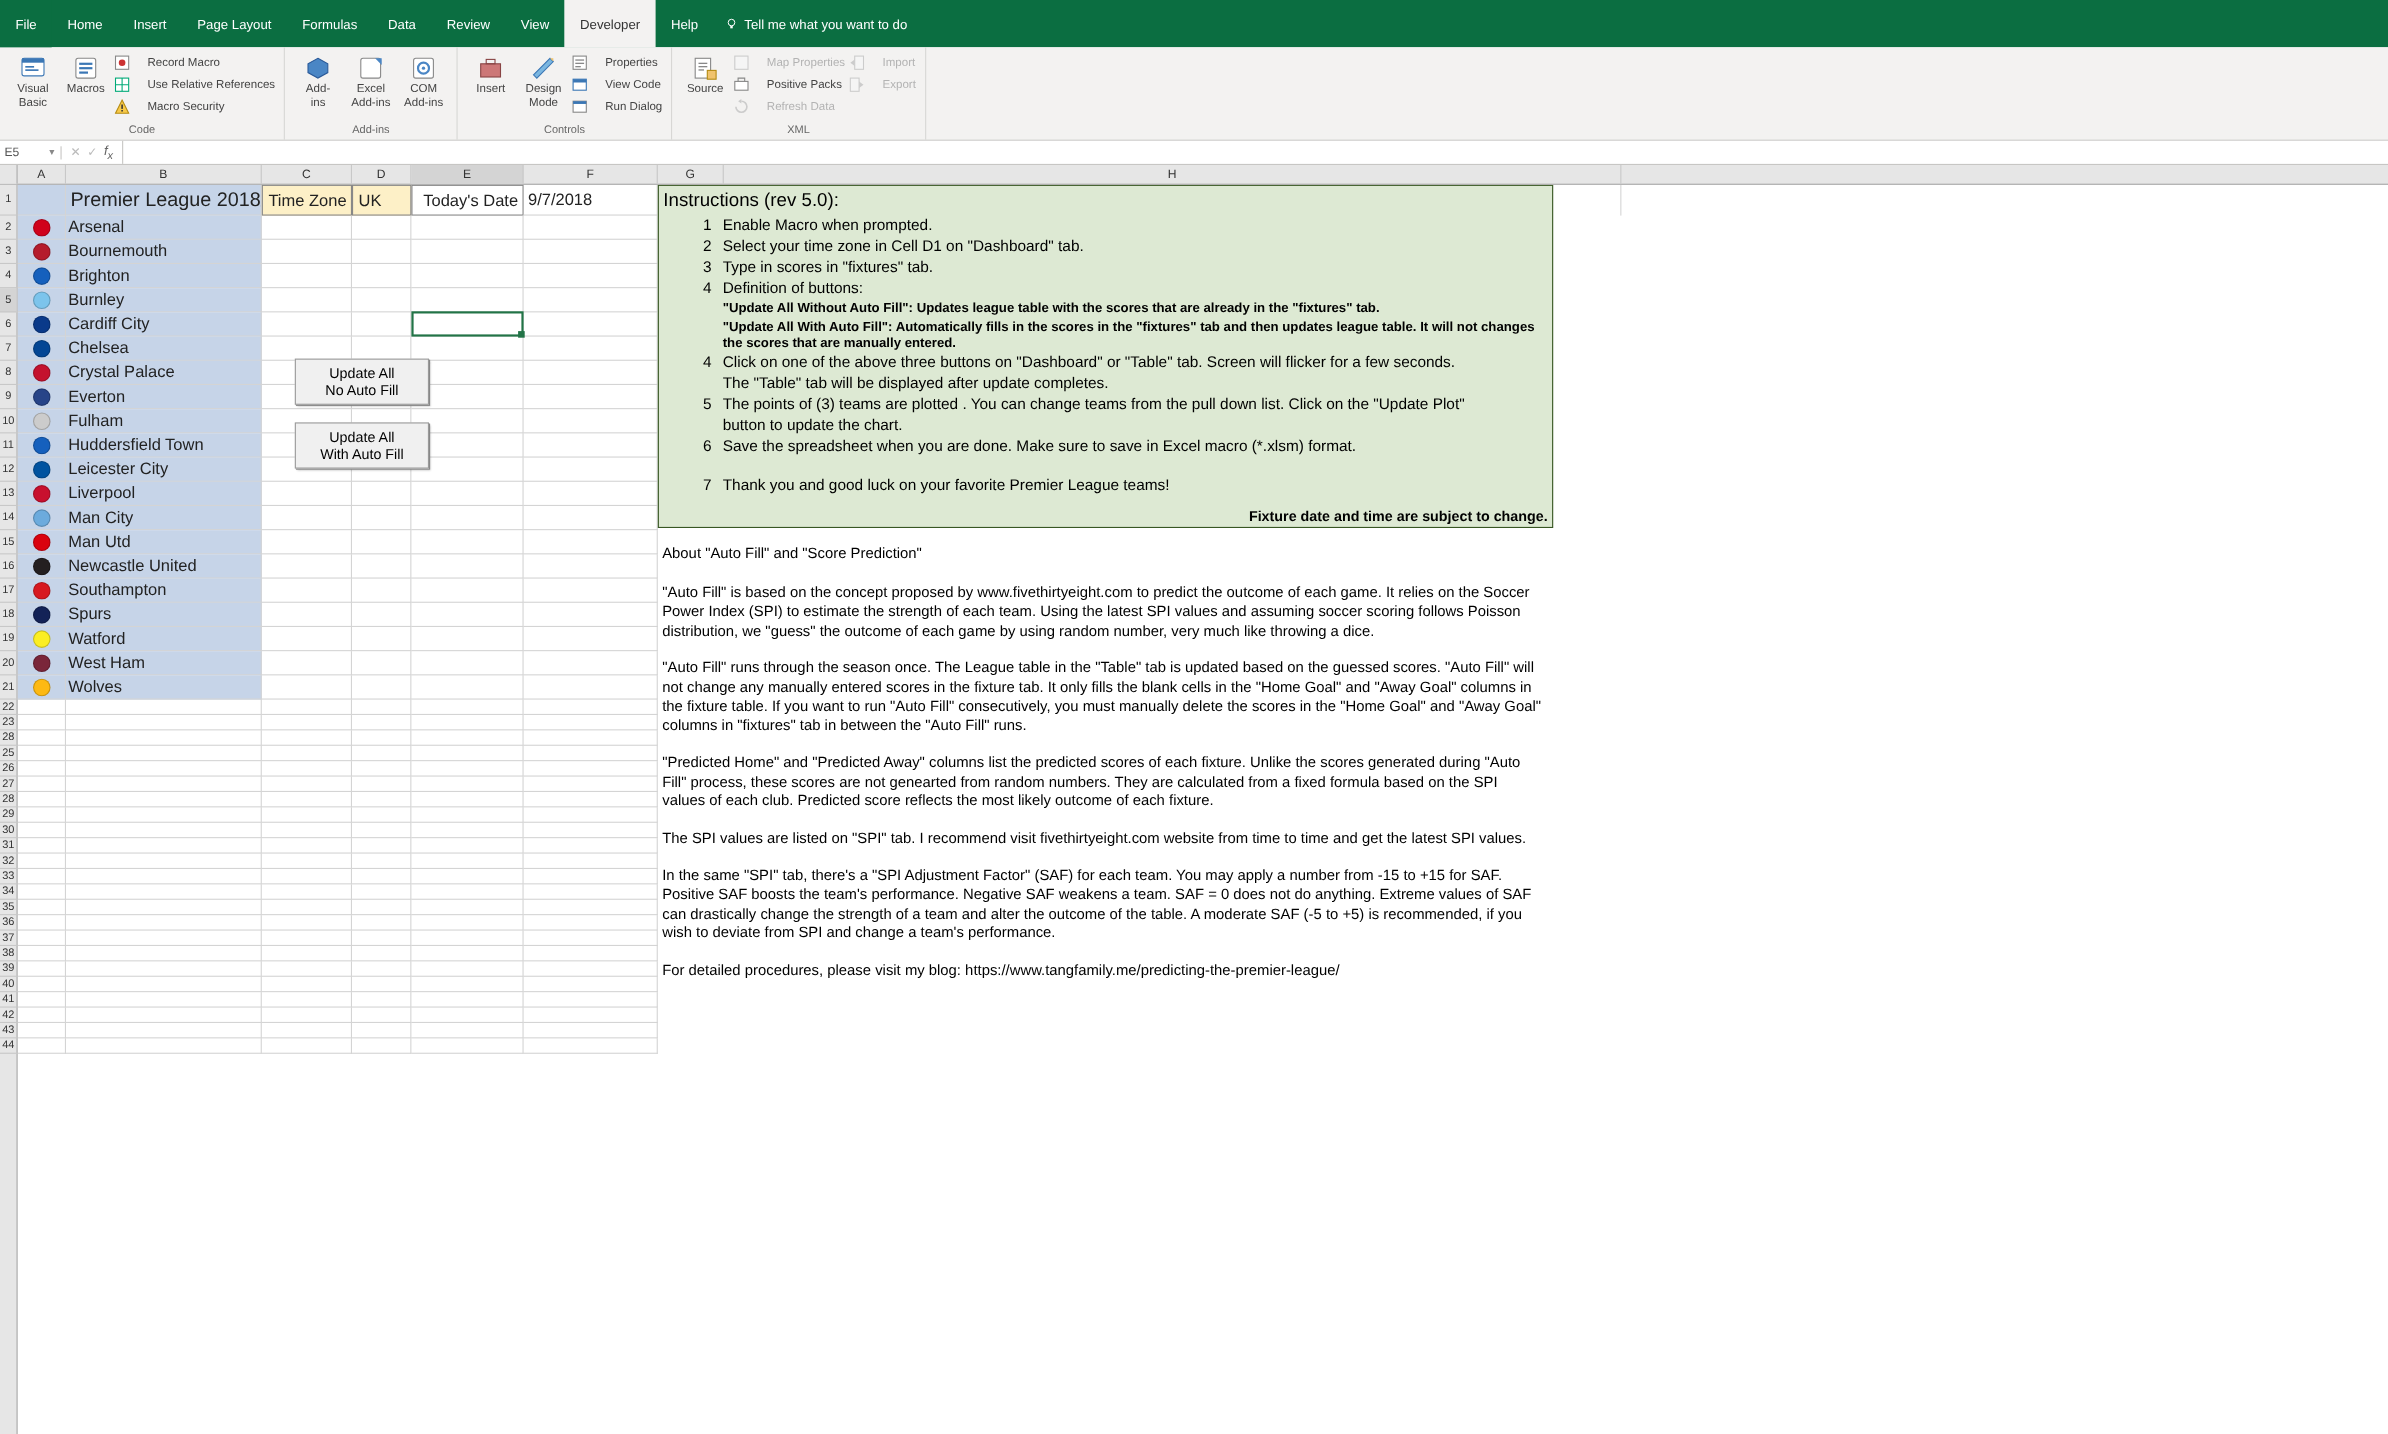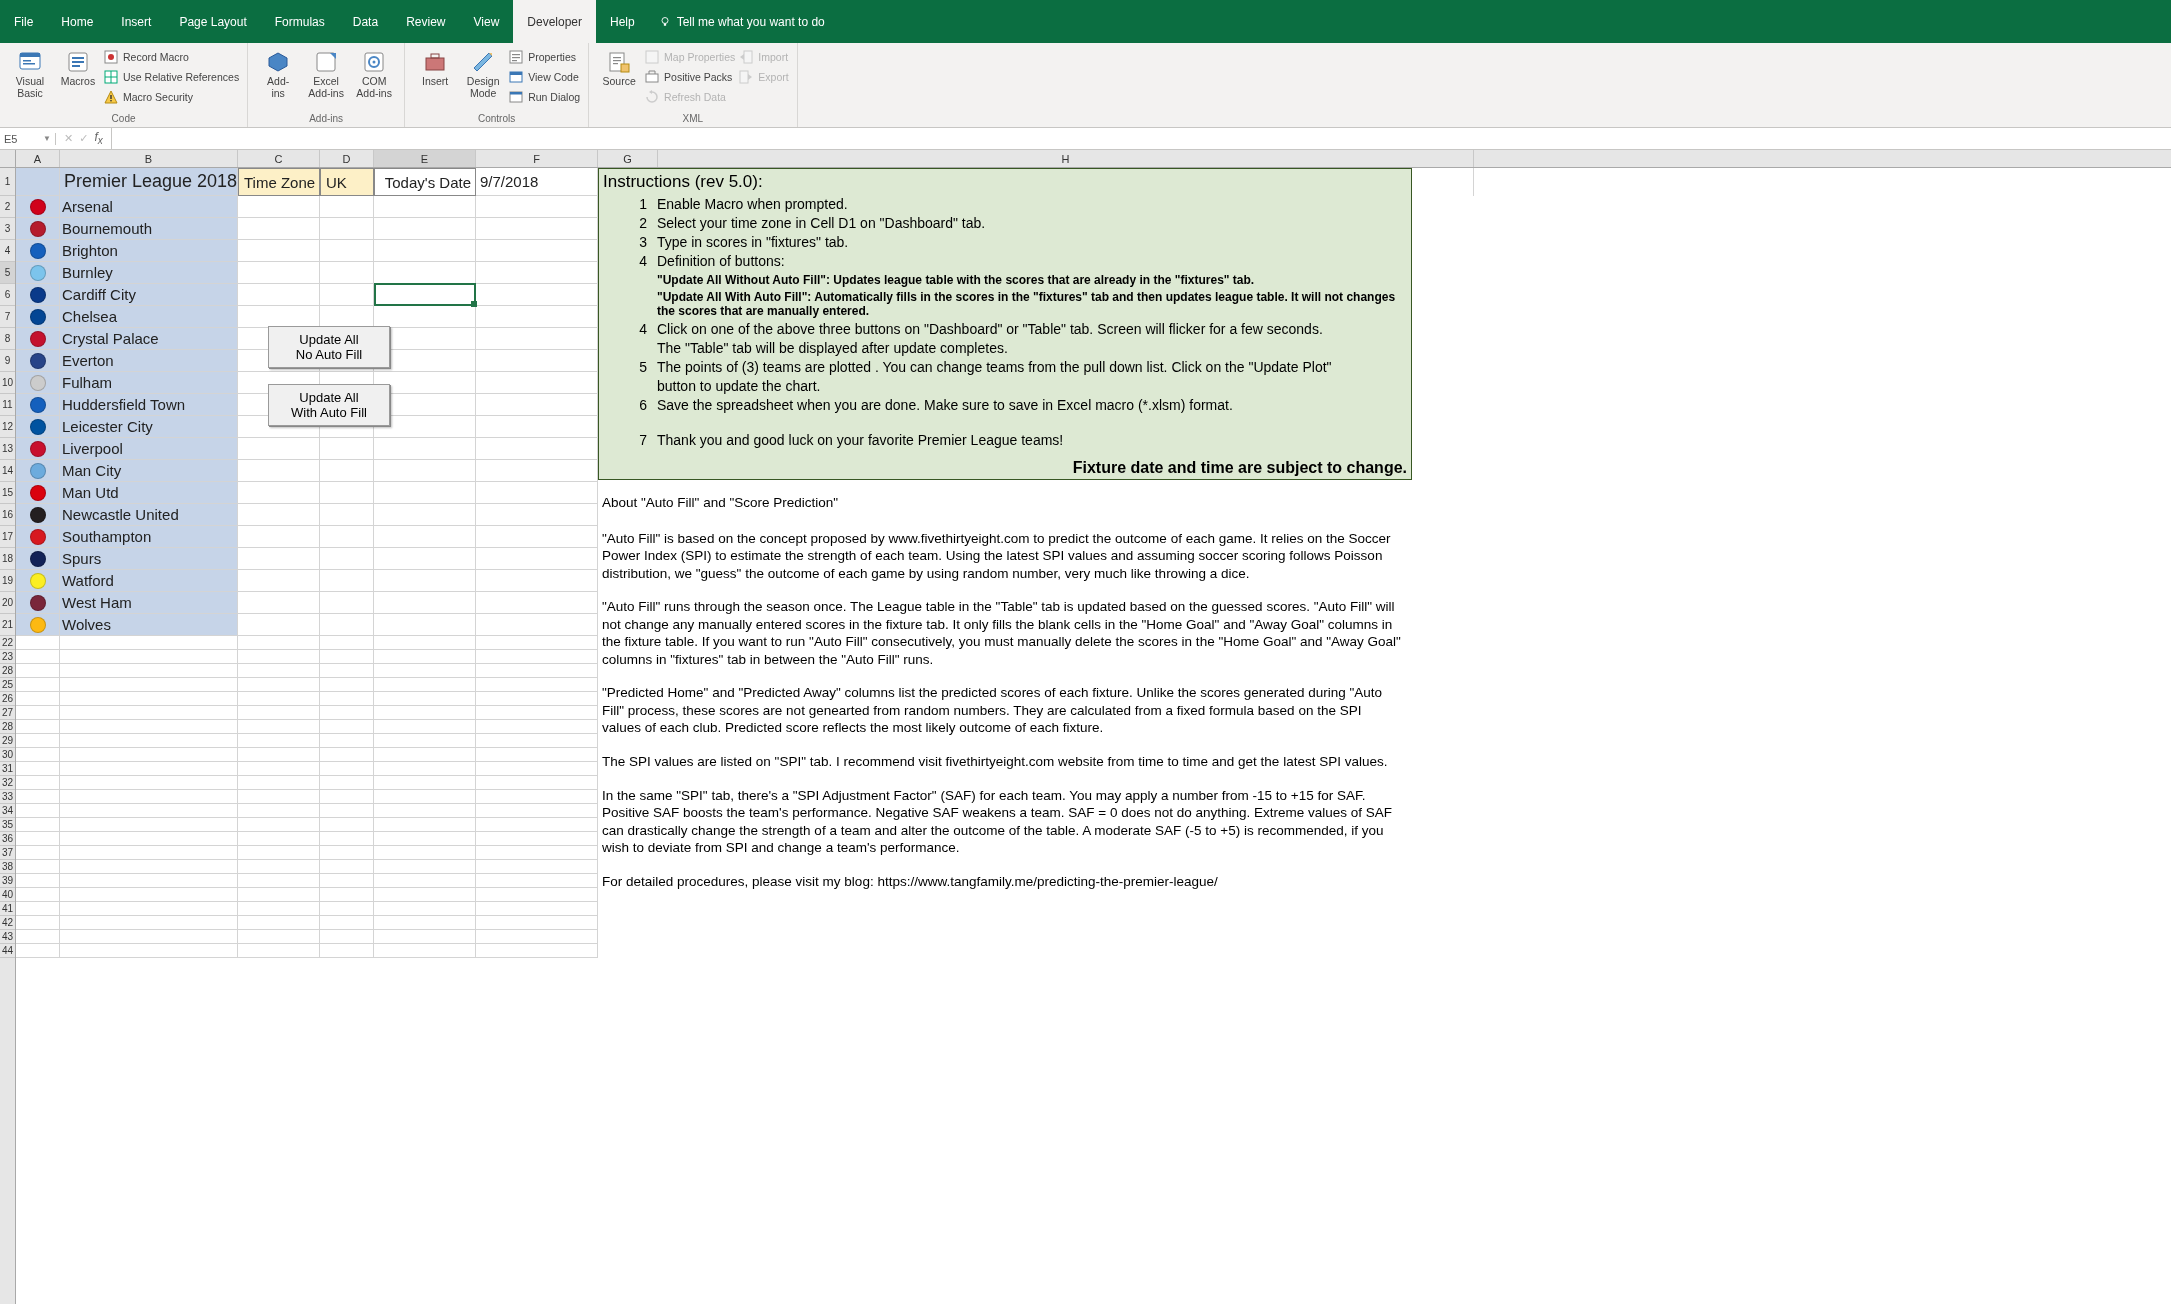--- a/index.html
+++ b/index.html
@@ -15,21 +15,21 @@
 
 
 .ribbon { background: #f3f2f1; border-bottom: 1px solid #c7c6c4; height: 85px; display: flex; }
 .rgroup { border-right: 1px solid #d8d7d5; padding: 3px 8px 0 8px; display: flex; flex-direction: column; }
 .rgroup-label { text-align: center; font-size: 10px; color: #666; padding: 2px 0 3px 0; margin-top: auto; }
 .rgroup-body { display: flex; gap: 4px; flex: 1; }
 .big-btn { display: flex; flex-direction: column; align-items: center; justify-content: flex-start; width: 44px; padding-top: 4px; cursor: pointer; }
 .big-btn .ico { width: 24px; height: 24px; display:flex; align-items:center; justify-content:center; }
 .big-btn span { font-size: 10.5px; color: #444; text-align:center; line-height: 1.1; margin-top: 2px; }
 .small-stack { display: flex; flex-direction: column; gap: 2px; padding-top: 2px; }
-.small-item { display: flex; align-items: center; gap: 5px; font-size: 10.5px; color: #444; cursor: pointer; height: 18px; white-space: nowrap; }
+.small-item { display: flex; align-items: center; gap: 16px; font-size: 10.5px; color: #444; cursor: pointer; height: 18px; white-space: nowrap; }
 .small-item.dis { color: #b3b3b3; }
 .small-item .ico { width: 14px; height: 14px; display:flex; align-items:center; justify-content:center; }
 
 
 .formula-row { height: 22px; border-bottom: 1px solid #c7c6c4; display: flex; align-items:center; background:#fff; }
 .name-box { width: 56px; border-right: 1px solid #c7c6c4; padding: 0 4px; font-size:11px; display:flex; justify-content:space-between; align-items:center; color:#555;}
 .name-box .dd { color:#888; font-size: 8px;}
 .fb-icons { display:flex; align-items:center; gap:6px; padding: 0 8px; border-right:1px solid #c7c6c4; color:#bbb; font-size:11px; height:100%;}
 .fb-icons .fx { font-style: italic; color:#666; font-size:12px;}
 .formula-input { flex:1; padding:0 6px; font-size:11px; color:#444; }
@@ -69,21 +69,21 @@
 .logo { width:16px; height:16px; border-radius:50%; display:inline-block;}
 
 .header-box { background:#fdf0c7; border:1px solid #888 !important; font-size:15px; display:flex; align-items:center; justify-content:flex-start; padding:0 5px; }
 .val-box { border:1px solid #888 !important; font-size:15px; }
 
 .instructions-box { background:#dde9d3; position:absolute; border:1.5px solid #385723; }
 .instr-title { font-size:17px; font-weight:400; padding: 3px 0 0 2px;}
 .instr-num { font-size:14px; text-align:right; padding-right: 10px; width:58px; display:inline-block;}
 .instr-text { font-size:14px; }
 .instr-bold { font-size:12px; font-weight:700; }
-.instr-footer { font-size:16px; font-weight:700; text-align:right;}
+.instr-footer { font-size:13px; font-weight:700; text-align:right;}
 
 .about-text { font-size:13.5px; line-height:1.3; white-space: normal; padding-right:6px;}
 
 .macro-btn { position:absolute; width:122px; height:42px; background:#f0f0f0; border:1px solid #9a9a9a; box-shadow: 1px 1px 0 #888, 2px 2px 2px rgba(0,0,0,.25); display:flex; flex-direction:column; align-items:center; justify-content:center; font-size:13px; cursor:pointer;}
 
 .selected-cell { position:absolute; border:2px solid #227447; pointer-events:none; }
 .selected-cell::after { content:""; position:absolute; right:-3px; bottom:-3px; width:6px; height:6px; background:#227447;}
 
 svg { display:block; }
 </style>

